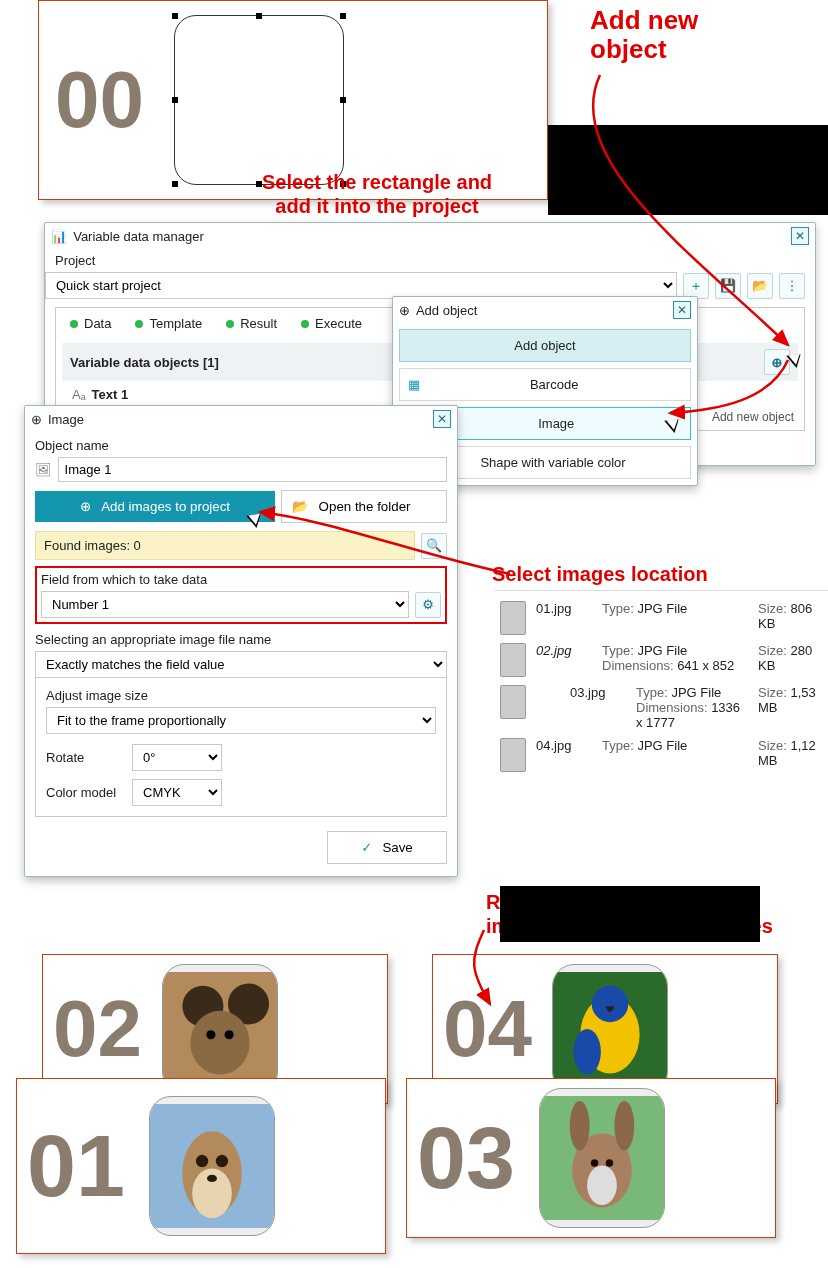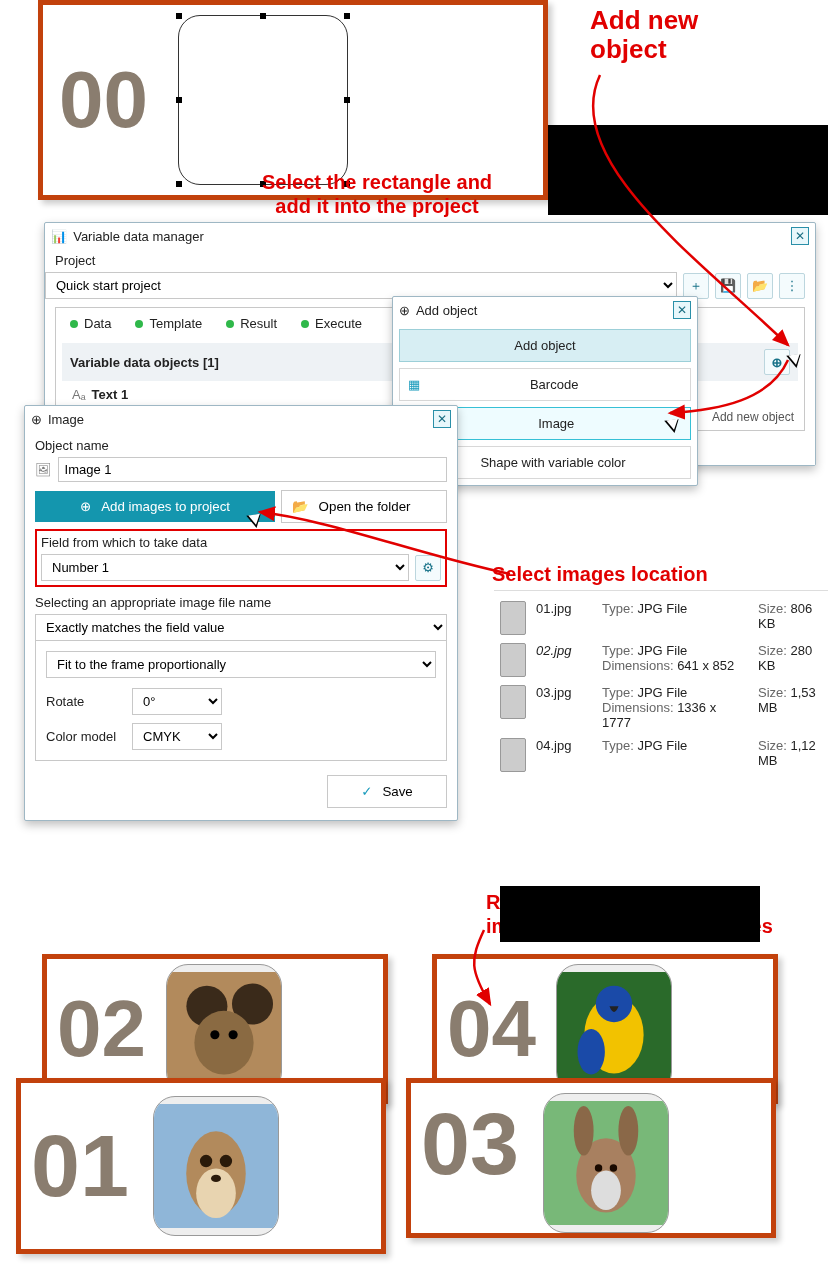--- a/index.html
+++ b/index.html
@@ -1,17 +1,17 @@
 <!DOCTYPE html>
 <html><head>
 <meta charset="utf-8">
 <style>
   * { box-sizing: border-box; font-family: "Segoe UI", Tahoma, sans-serif; }
   body { margin:0; padding:0; width:828px; height:1268px; position:relative; background:#fff; font-size:13px; color:#222; overflow:hidden;}
-  .card { position:absolute; background:#fff; border:5px solid #c2410c; box-shadow:4px 4px 6px rgba(0,0,0,0.2); padding:10px; }
+  .card { position:absolute; background:#fff; border:1px solid #c2410c; box-shadow:4px 4px 6px rgba(0,0,0,0.2); padding:10px; }
   .num { font-size:80px; font-weight:700; color:#8a7d6f; font-family:"Segoe UI", sans-serif; }
   .imgframe { border:1px solid #999; border-radius:22px; background:#eee; overflow:hidden; display:flex; align-items:center; justify-content:center;}
   .imgframe svg { width:100%; height:100%; }
   
   .dlg { position:absolute; background:#fff; border:1px solid #9eb7c4; border-radius:2px; box-shadow:0 4px 10px rgba(0,0,0,0.25); }
   .dlg-title { display:flex; align-items:center; padding:4px 6px; font-size:13px; }
   .dlg-title .xbtn { margin-left:auto; width:18px; height:18px; border:1px solid #2a8fa8; background:#e8f7fb; color:#1a6d82; display:flex; align-items:center; justify-content:center; cursor:pointer; font-size:12px;}
   .row { display:flex; align-items:center; gap:6px; }
   .iconbtn { width:26px; height:26px; border:1px solid #bcd6de; background:#f4fbfd; display:flex; align-items:center; justify-content:center; cursor:pointer; border-radius:2px; color:#177288;}
   .tabrow { display:flex; gap:4px; padding:4px 4px 0 4px; border:1px solid #c8c8c8; border-bottom:none;}
@@ -166,35 +166,44 @@
     <div class="row" style="margin-top:8px;">
       <button class="btn-teal">
         <span>⊕</span>
         <span>Add images to project</span>
       </button>
       <button class="btn-plain" style="flex:1;">
         <span>📂</span>
         <span>Open the folder</span>
       </button>
     </div>
+    <div class="row" style="margin-top:8px;">
+      <div class="foundbar" style="flex:1;">
+        <span>Found images: 0</span>
+      </div>
+      <div class="iconbtn">
+          <span>🔍</span>
+        </div>
+    </div>
 
     <div class="redbox" style="margin-top:6px; padding:4px;">
       <div style="margin-bottom:4px;">Field from which to take data</div>
       <div class="row">
         <select class="input" style="flex:1;"><option>Number 1</option></select>
         <div class="iconbtn">
             <span>⚙</span>
           </div>
       </div>
     </div>
 
     <div style="margin-top:8px;margin-bottom:4px;">Selecting an appropriate image file name</div>
     <select class="input" style="width:100%;"><option>Exactly matches the field value</option></select>
 
     <div style="border:1px solid #c8c8c8; border-top:none; padding:10px;">
+      <div style="margin-bottom:4px;">Adjust image size</div>
       <select class="input" style="width:100%;"><option>Fit to the frame proportionally</option></select>
       <div class="row" style="margin-top:10px;">
         <div style="width:80px;">Rotate</div>
         <select class="input" style="width:90px;"><option>0°</option></select>
       </div>
       <div class="row" style="margin-top:8px;">
         <div style="width:80px;">Color model</div>
         <select class="input" style="width:90px;"><option>CMYK</option></select>
       </div>
     </div>
@@ -230,21 +239,21 @@
     <div class="filethumb"></div>
     <div style="width:56px;font-style:italic;">02.jpg</div>
     <div style="flex:1;">
       <div><span class="flabel">Type:</span> JPG File</div>
       <div><span class="flabel">Dimensions:</span> 641 x 852</div>
     </div>
     <div style="width:70px;"><span class="flabel">Size:</span> 280 KB</div>
       </div>
       <div class="filerow">
     <div class="filethumb"></div>
-    <div style="width:56px;">03.jpg</div>
+    <div style="width:56px;margin-left:34px;">03.jpg</div>
     <div style="flex:1;">
       <div><span class="flabel">Type:</span> JPG File</div>
       <div><span class="flabel">Dimensions:</span> 1336 x 1777</div>
     </div>
     <div style="width:70px;"><span class="flabel">Size:</span> 1,53 MB</div>
       </div>
       <div class="filerow">
     <div class="filethumb"></div>
     <div style="width:56px;">04.jpg</div>
     <div style="flex:1;">
@@ -300,21 +309,21 @@
           <ellipse cx="50" cy="56" rx="24" ry="34" fill="#b28a5c"></ellipse>
           <ellipse cx="50" cy="72" rx="16" ry="20" fill="#e8d4b0"></ellipse>
           <circle cx="42" cy="46" r="5" fill="#2a1a0a"></circle>
           <circle cx="58" cy="46" r="5" fill="#2a1a0a"></circle>
           <ellipse cx="50" cy="60" rx="4" ry="3" fill="#2a1a0a"></ellipse>
         </svg>
     </div>
   </div>
 </div>
 <div class="card" style="left:406px; top:1078px; width:370px; height:160px; z-index:2;">
-  <div style="display:flex;height:100%;align-items:flex-start;gap:24px;">
+  <div style="display:flex;height:100%;align-items:center;gap:24px;">
     <div class="num" style="font-size:88px;">03</div>
     <div class="imgframe" style="width:126px;height:140px;">
       <svg viewBox="0 0 100 100">
           <rect width="100" height="100" fill="#78b878"></rect>
           <ellipse cx="50" cy="60" rx="24" ry="30" fill="#a88060"></ellipse>
           <ellipse cx="32" cy="24" rx="8" ry="20" fill="#8a6848"></ellipse>
           <ellipse cx="68" cy="24" rx="8" ry="20" fill="#8a6848"></ellipse>
           <ellipse cx="50" cy="72" rx="12" ry="16" fill="#ddd"></ellipse>
           <circle cx="44" cy="54" r="3" fill="#1a0a00"></circle>
           <circle cx="56" cy="54" r="3" fill="#1a0a00"></circle>

